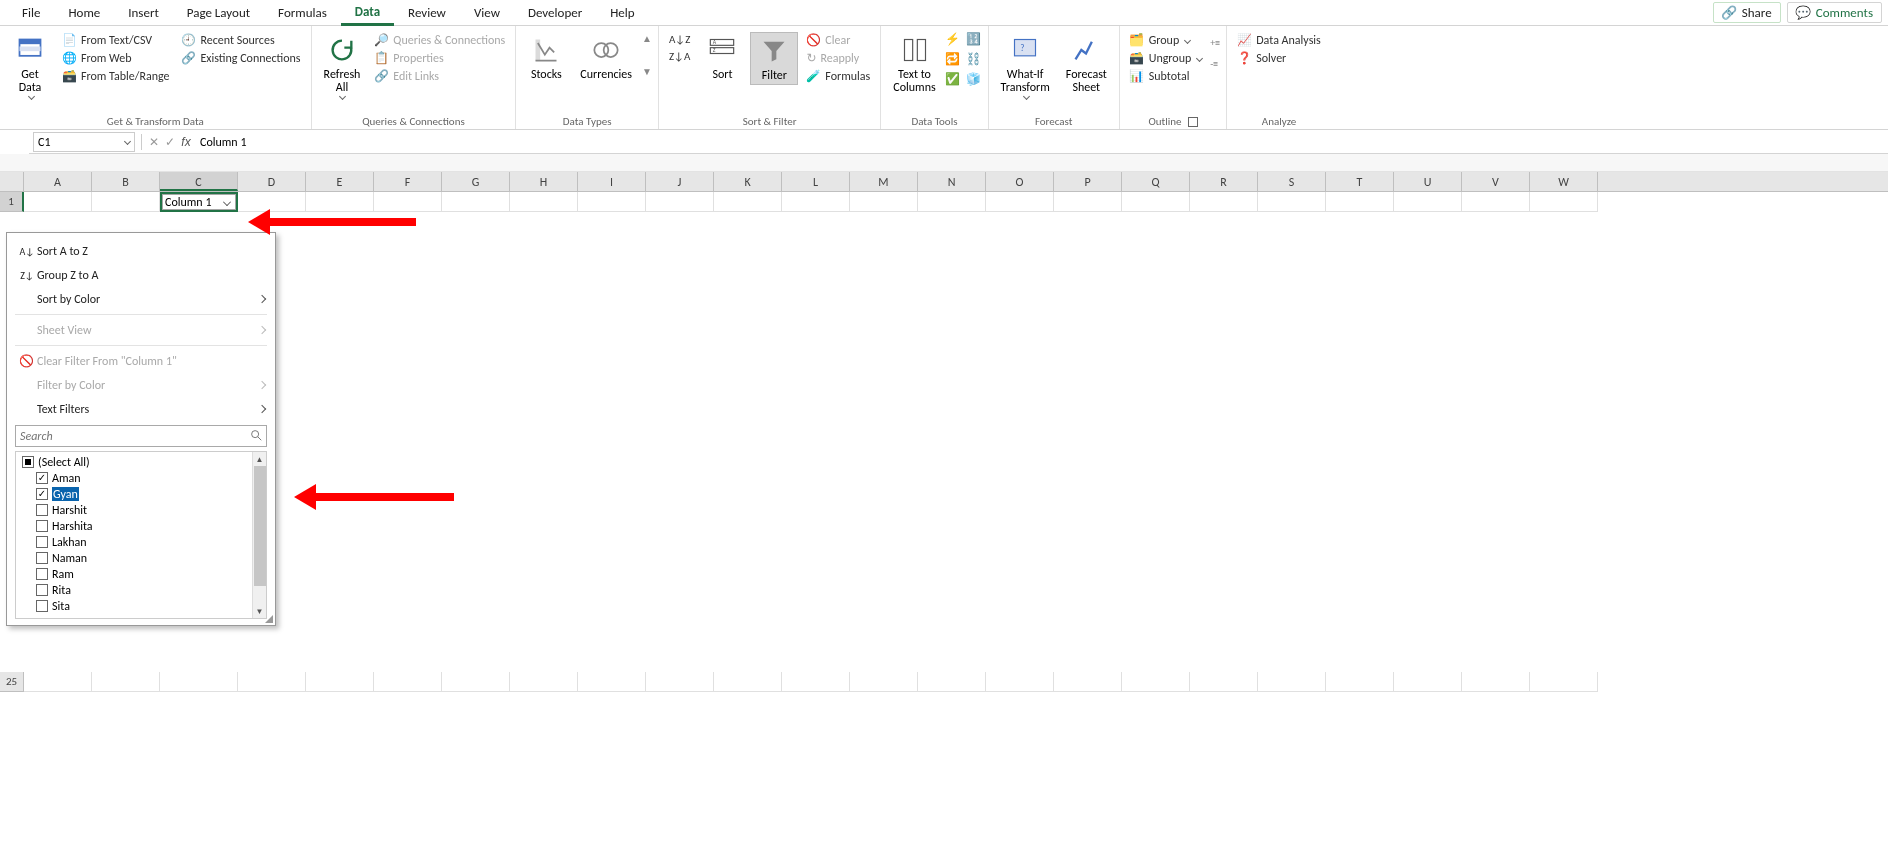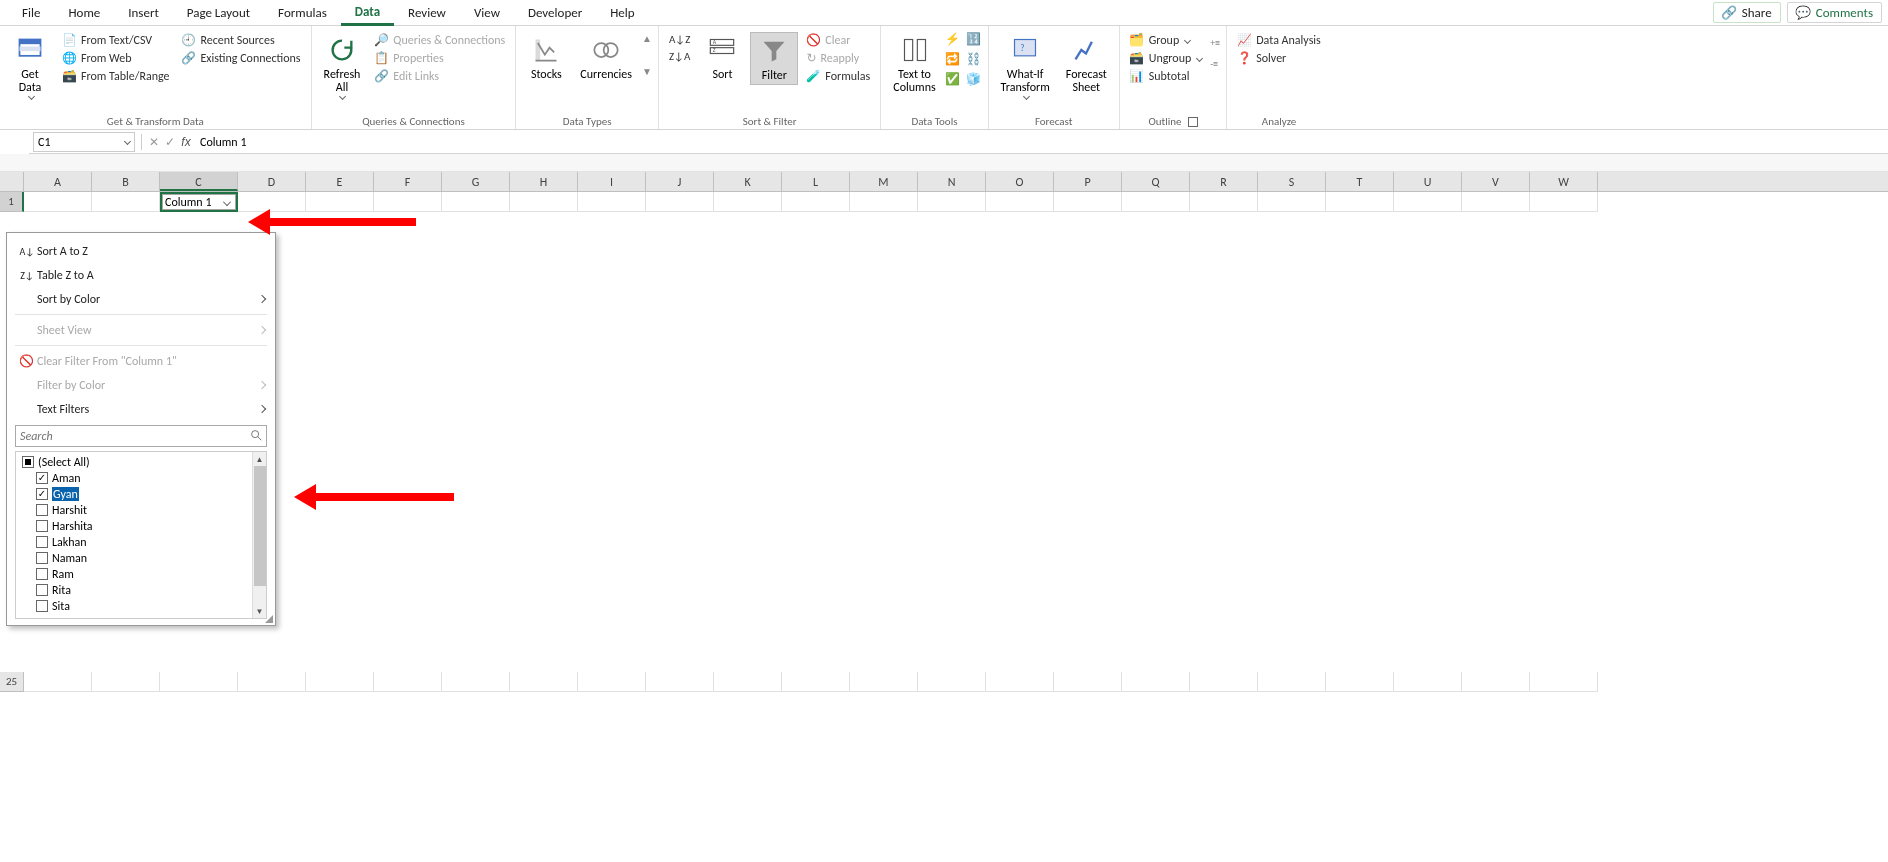--- a/index.html
+++ b/index.html
@@ -467,21 +467,21 @@
     </div>
 </div>
 
 <div class="filter-menu">
   <div class="fm-item">
       <span class="fm-ico" style="font-size:10px">A↓</span>
       <span>Sort A to Z</span>
     </div>
   <div class="fm-item">
       <span class="fm-ico" style="font-size:10px">Z↓</span>
-      <span>Table Z to A</span>
+      <span>Group Z to A</span>
     </div>
   <div class="fm-item">
       <span class="fm-ico"></span>
       <span>Sort by Color</span>
       <span class="fm-arrow"></span>
     </div>
   <div class="fm-sep"></div>
   <div class="fm-item disabled">
       <span class="fm-ico"></span>
       <span>Sheet View</span>

